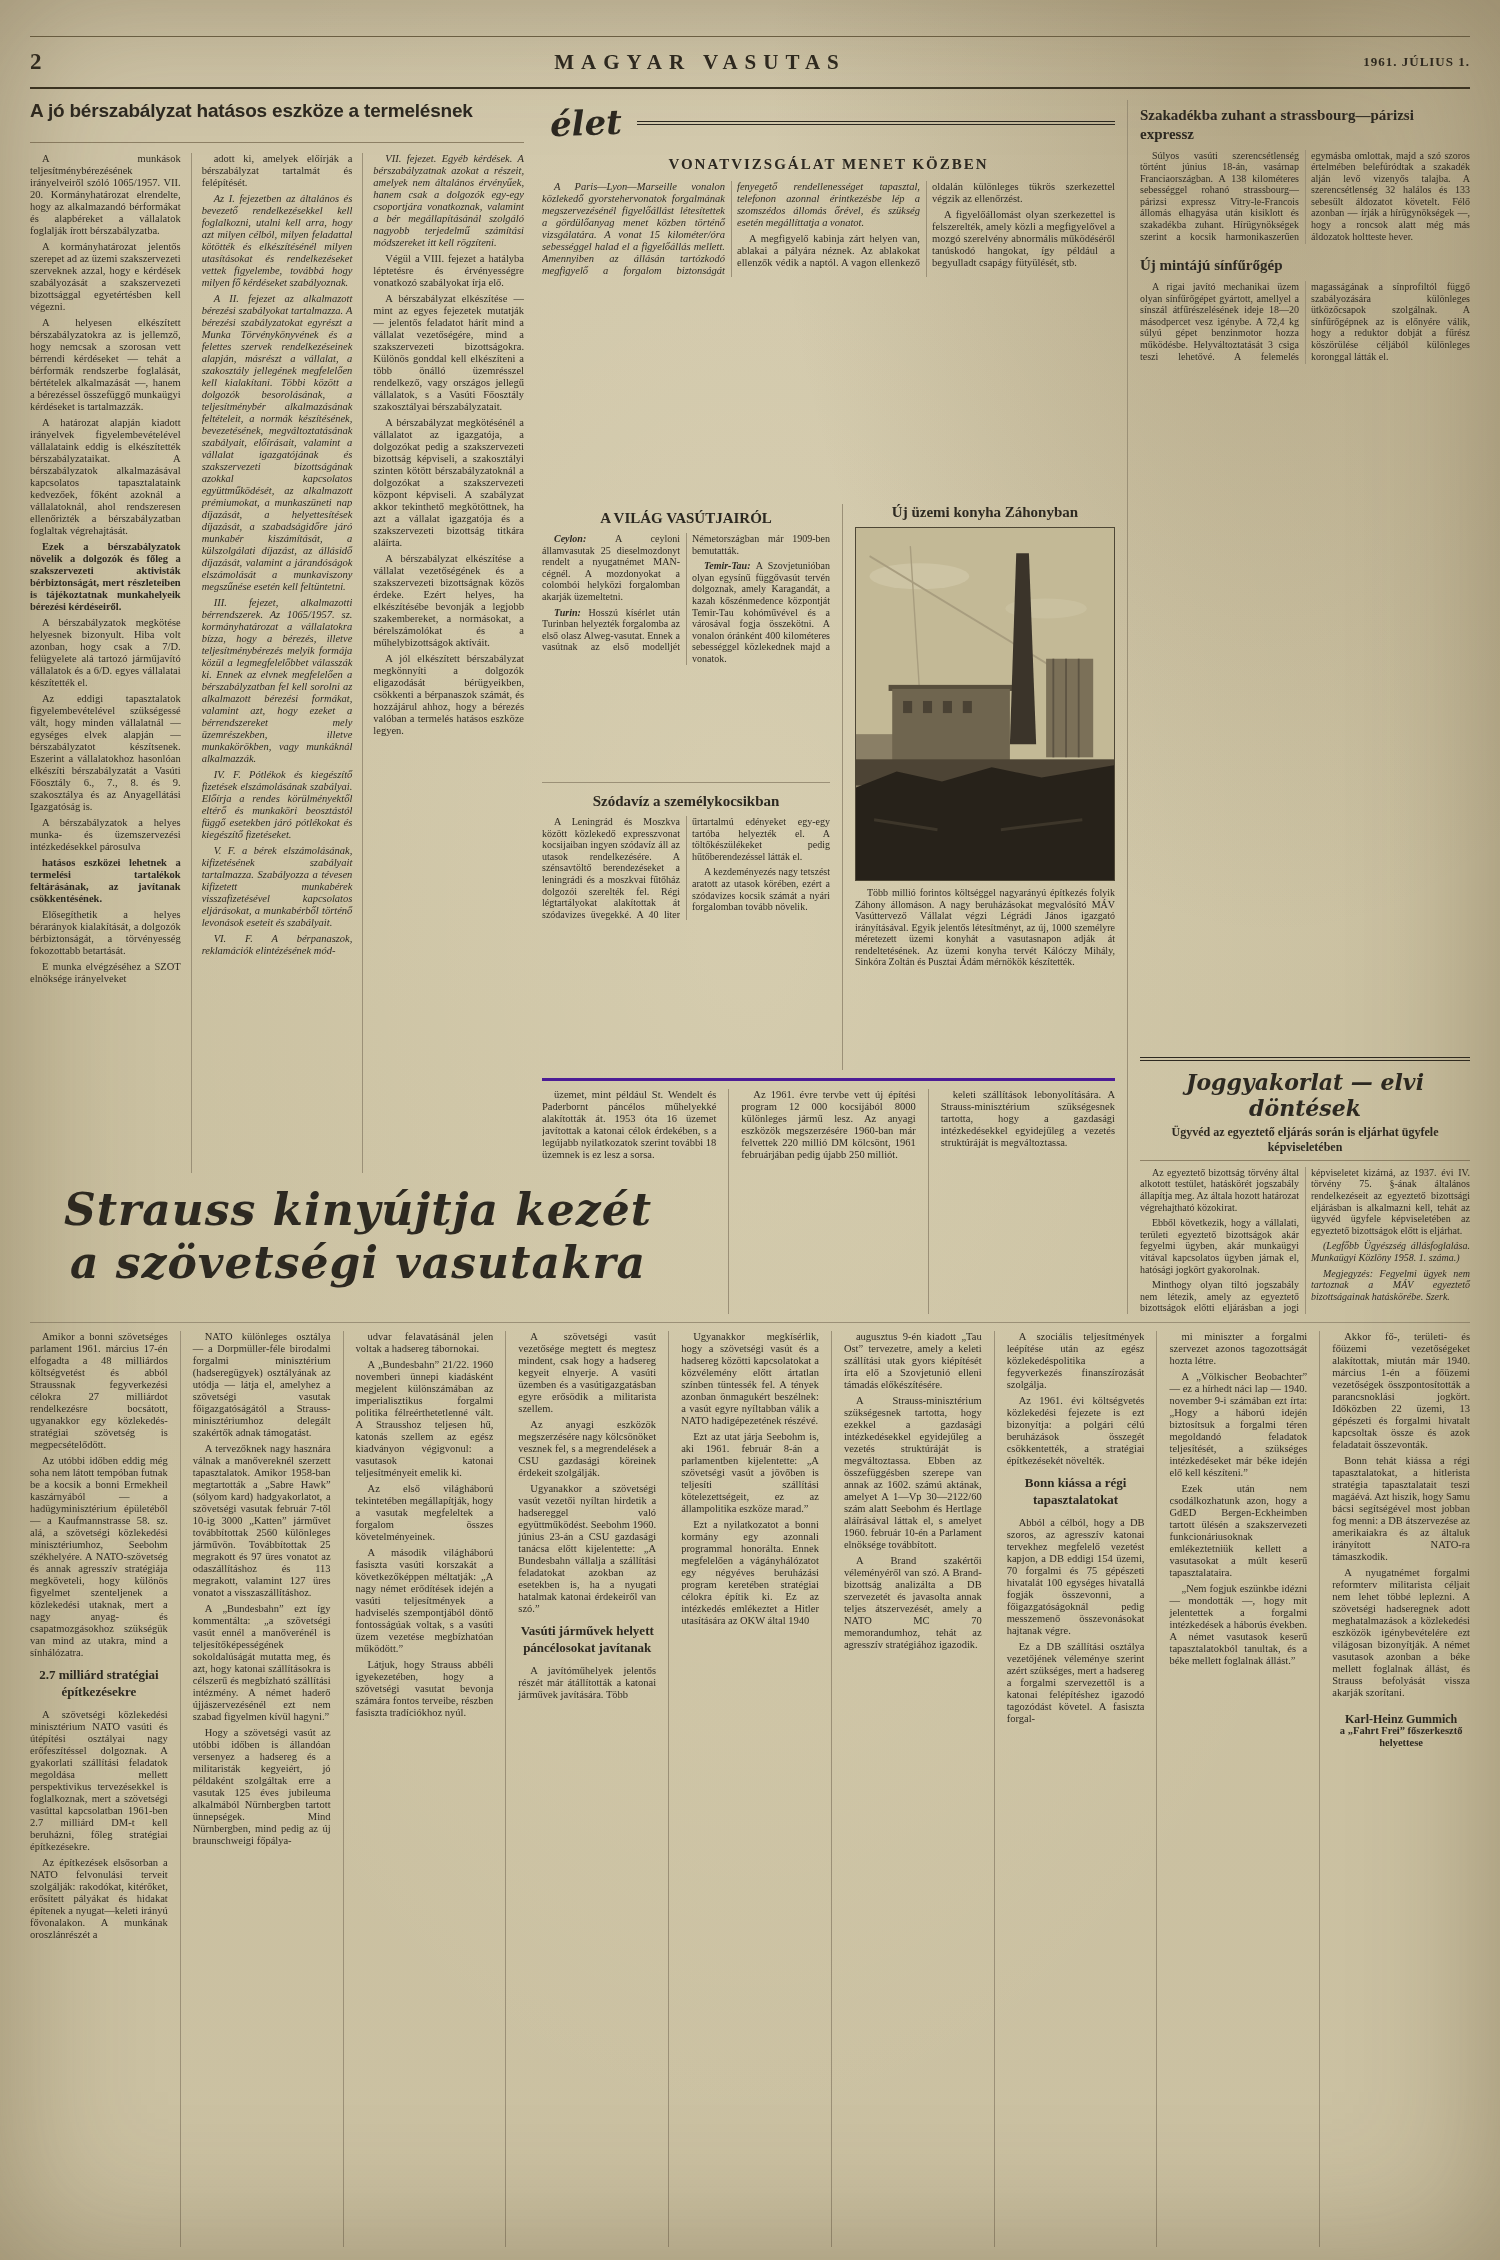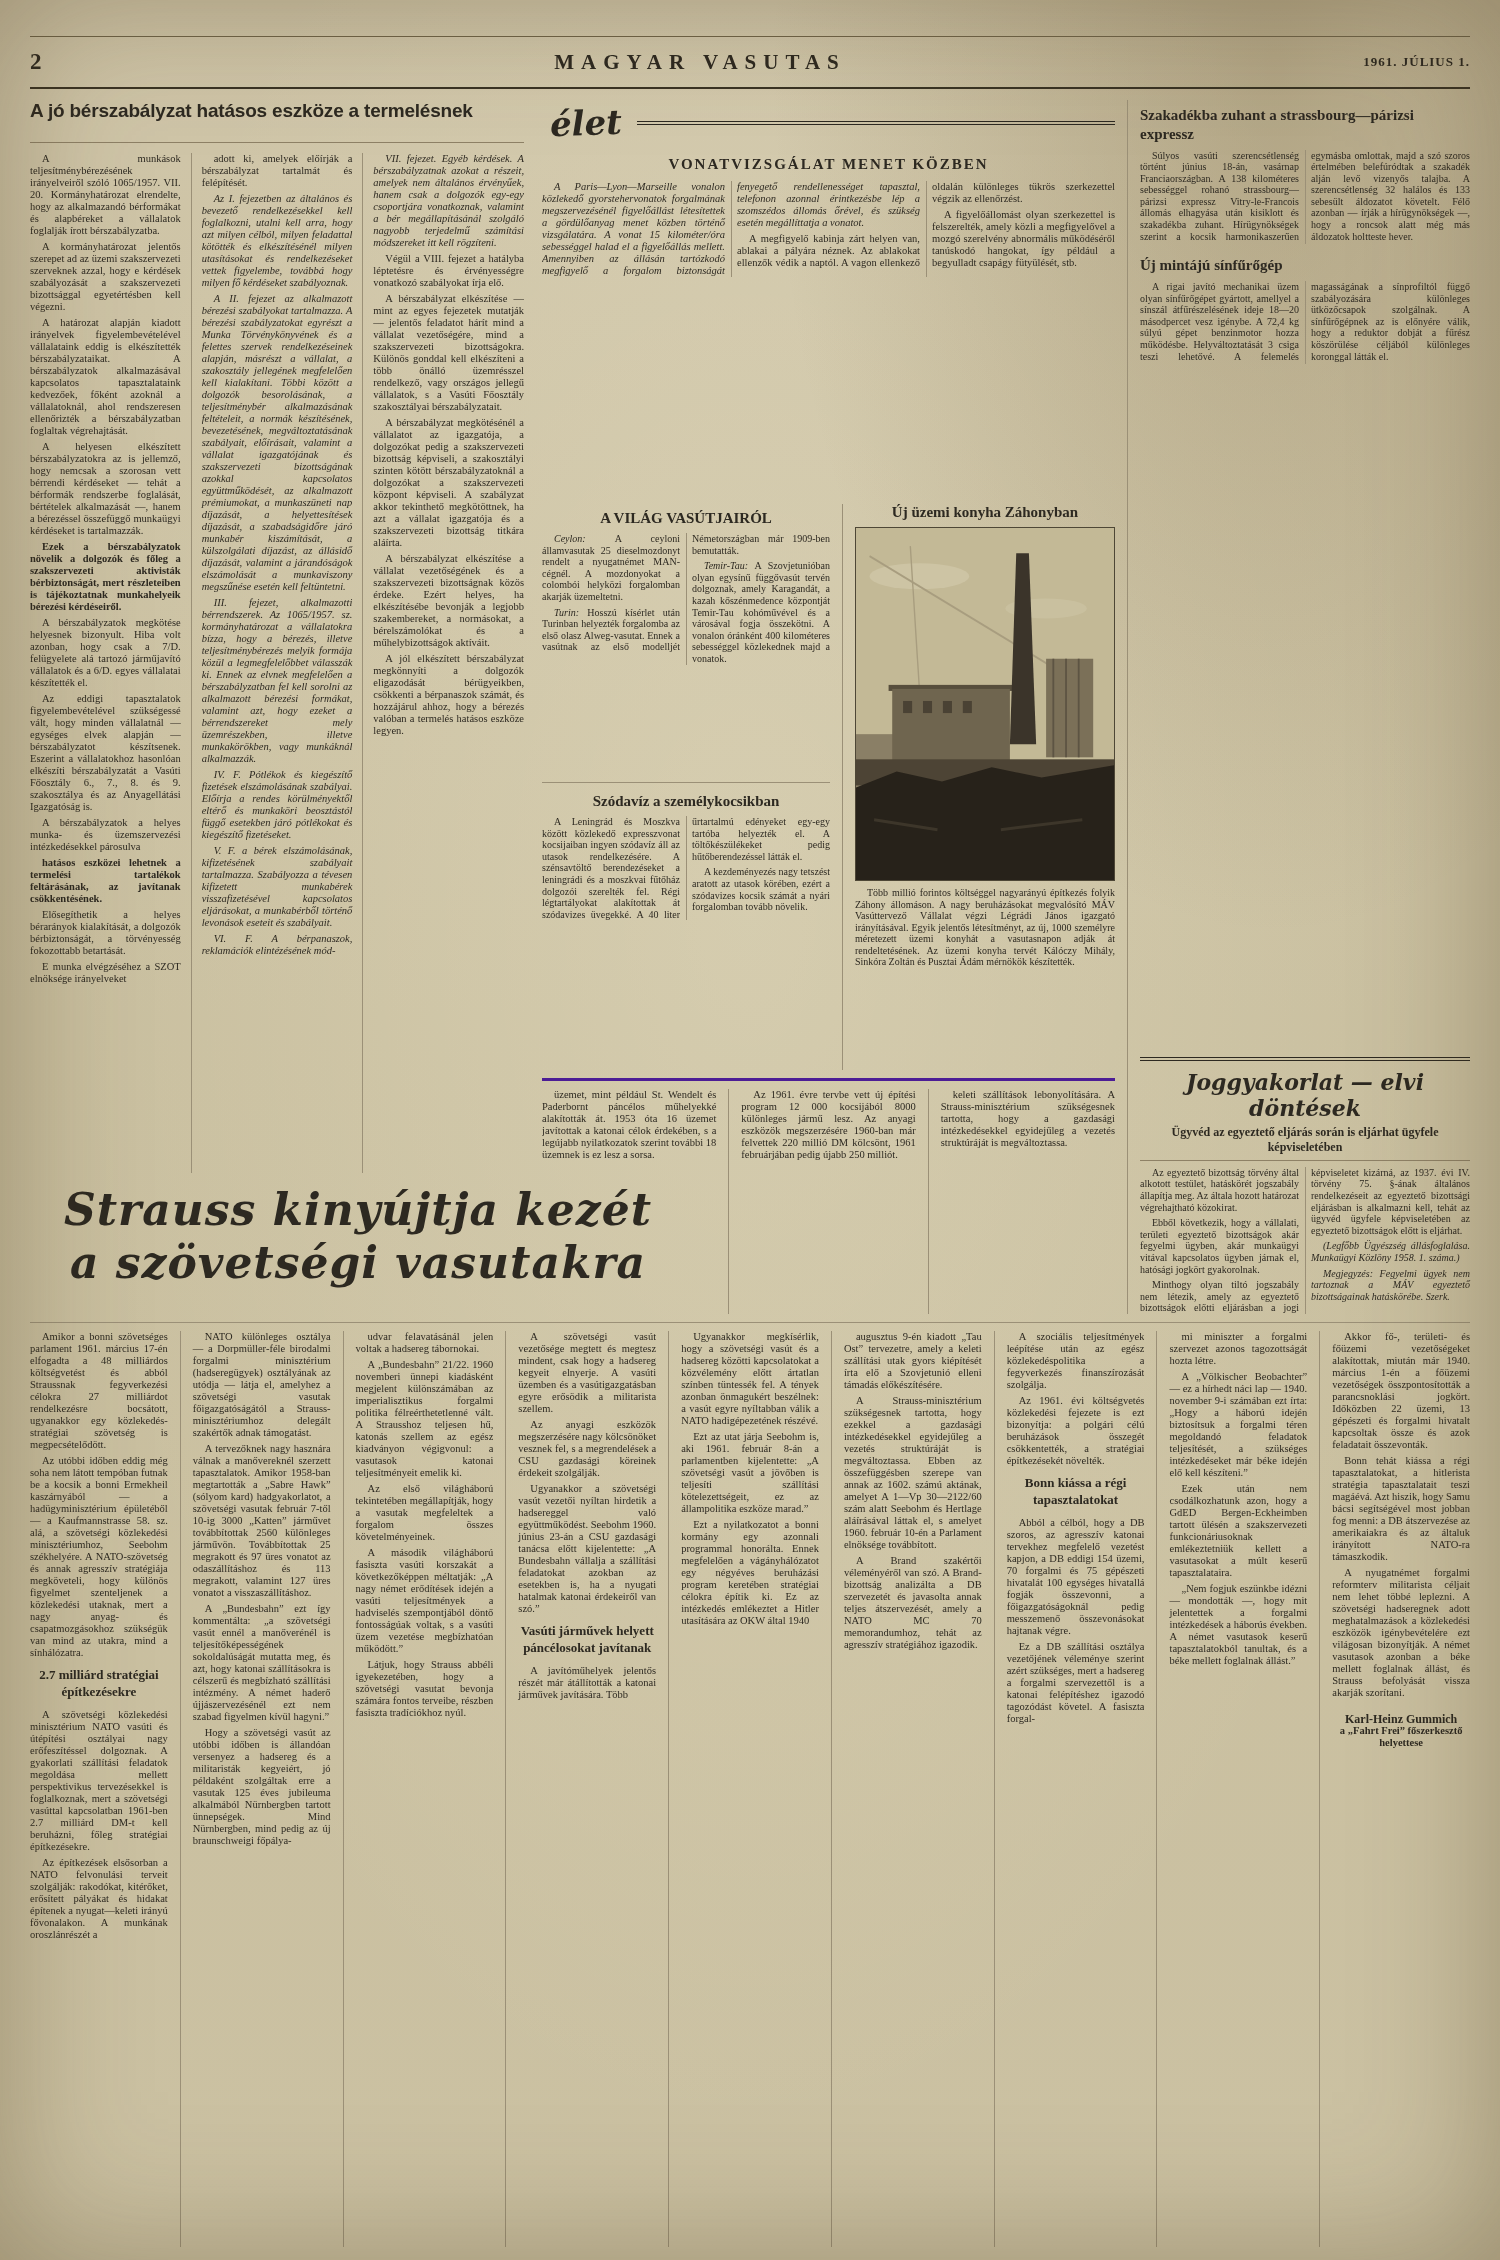--- a/index.html
+++ b/index.html
@@ -12,21 +12,21 @@
       linear-gradient(180deg,#d0c6a9 0%,#c9bf9f 45%,#cbc1a2 100%);
     font-family:"Liberation Serif","DejaVu Serif",serif;
     color:#2d2921;
   }
   body::after{content:"";position:absolute;inset:0;pointer-events:none;
     box-shadow:inset 0 0 140px rgba(70,52,22,.38);}
   .abs{position:absolute;}
   p{margin:0 0 4px;text-indent:12px;text-align:justify;hyphens:auto;}
   .b{font-weight:bold;}
   .i{font-style:italic;}
-  .lead-label{font-weight:normal;font-style:italic;}
+  .lead-label{font-weight:bold;font-style:italic;}
 
   
   .hdr{left:30px;right:30px;top:36px;height:50px;
     border-top:1px solid #6f6449;border-bottom:2px solid #3a3324;
     display:flex;align-items:center;}
   .hdr .pnum{font-size:23px;font-weight:bold;width:120px;}
   .hdr .mast{flex:1;text-align:center;font-size:21px;font-weight:bold;letter-spacing:7px;}
   .hdr .pdate{width:220px;text-align:right;font-size:13px;font-weight:bold;letter-spacing:1px;}
 
   
@@ -100,22 +100,22 @@
     <span class="mast">MAGYAR VASUTAS</span>
     <span class="pdate">1961. JÚLIUS 1.</span>
   </header>
 
   <section class="abs lead">
     <h1>A jó bérszabályzat hatásos eszköze a termelésnek</h1>
     <div class="cols3">
       <div class="col">
           <p>A munkások teljesítménybérezésének irányelveiről szóló 1065/1957. VII. 20. Kormányhatározat elrendelte, hogy az alkalmazandó bérformákat és alapbéreket a vállalatok foglalják írott bérszabályzatba.</p>
           <p>A kormányhatározat jelentős szerepet ad az üzemi szakszervezeti szerveknek azzal, hogy e kérdések szabályozását a szakszervezeti bizottsággal egyetértésben kell végezni.</p>
+          <p>A helyesen elkészített bérszabályzatokra az is jellemző, hogy nemcsak a szorosan vett bérrendi kérdéseket — tehát a bérformák rendszerbe foglalását, bértételek alkalmazását —, hanem a bérezéssel összefüggő munkaügyi kérdéseket is tartalmazzák.</p>
           <p>A határozat alapján kiadott irányelvek figyelembevételével vállalataink eddig is elkészítették bérszabályzataikat. A bérszabályzatok alkalmazásával kapcsolatos tapasztalataink kedvezőek, főként azoknál a vállalatoknál, ahol rendszeresen ellenőrizték a bérszabályzatban foglaltak végrehajtását.</p>
-          <p>A helyesen elkészített bérszabályzatokra az is jellemző, hogy nemcsak a szorosan vett bérrendi kérdéseket — tehát a bérformák rendszerbe foglalását, bértételek alkalmazását —, hanem a bérezéssel összefüggő munkaügyi kérdéseket is tartalmazzák.</p>
           <p class="b">Ezek a bérszabályzatok növelik a dolgozók és főleg a szakszervezeti aktivisták bérbiztonságát, mert részleteiben is tájékoztatnak munkahelyeik bérezési kérdéseiről.</p>
           <p>A bérszabályzatok megkötése helyesnek bizonyult. Hiba volt azonban, hogy csak a 7/D. felügyelete alá tartozó járműjavító vállalatok és a 6/D. egyes vállalatai készítették el.</p>
           <p>Az eddigi tapasztalatok figyelembevételével szükségessé vált, hogy minden vállalatnál — egységes elvek alapján — bérszabályzatot készítsenek. Eszerint a vállalatokhoz hasonlóan elkészíti bérszabályzatát a Vasúti Főosztály 6., 7., 8. és 9. szakosztálya és az Anyagellátási Igazgatóság is.</p>
           <p>A bérszabályzatok a helyes munka- és üzemszervezési intézkedésekkel párosulva</p>
           <p class="b">hatásos eszközei lehetnek a termelési tartalékok feltárásának, az javítanak csökkentésének.</p>
           <p>Elősegíthetik a helyes bérarányok kialakítását, a dolgozók bérbiztonságát, a törvényesség fokozottabb betartását.</p>
           <p>E munka elvégzéséhez a SZOT elnöksége irányelveket</p>
         </div>
       <div class="col">
           <p>adott ki, amelyek előírják a bérszabályzat tartalmát és felépítését.</p>

